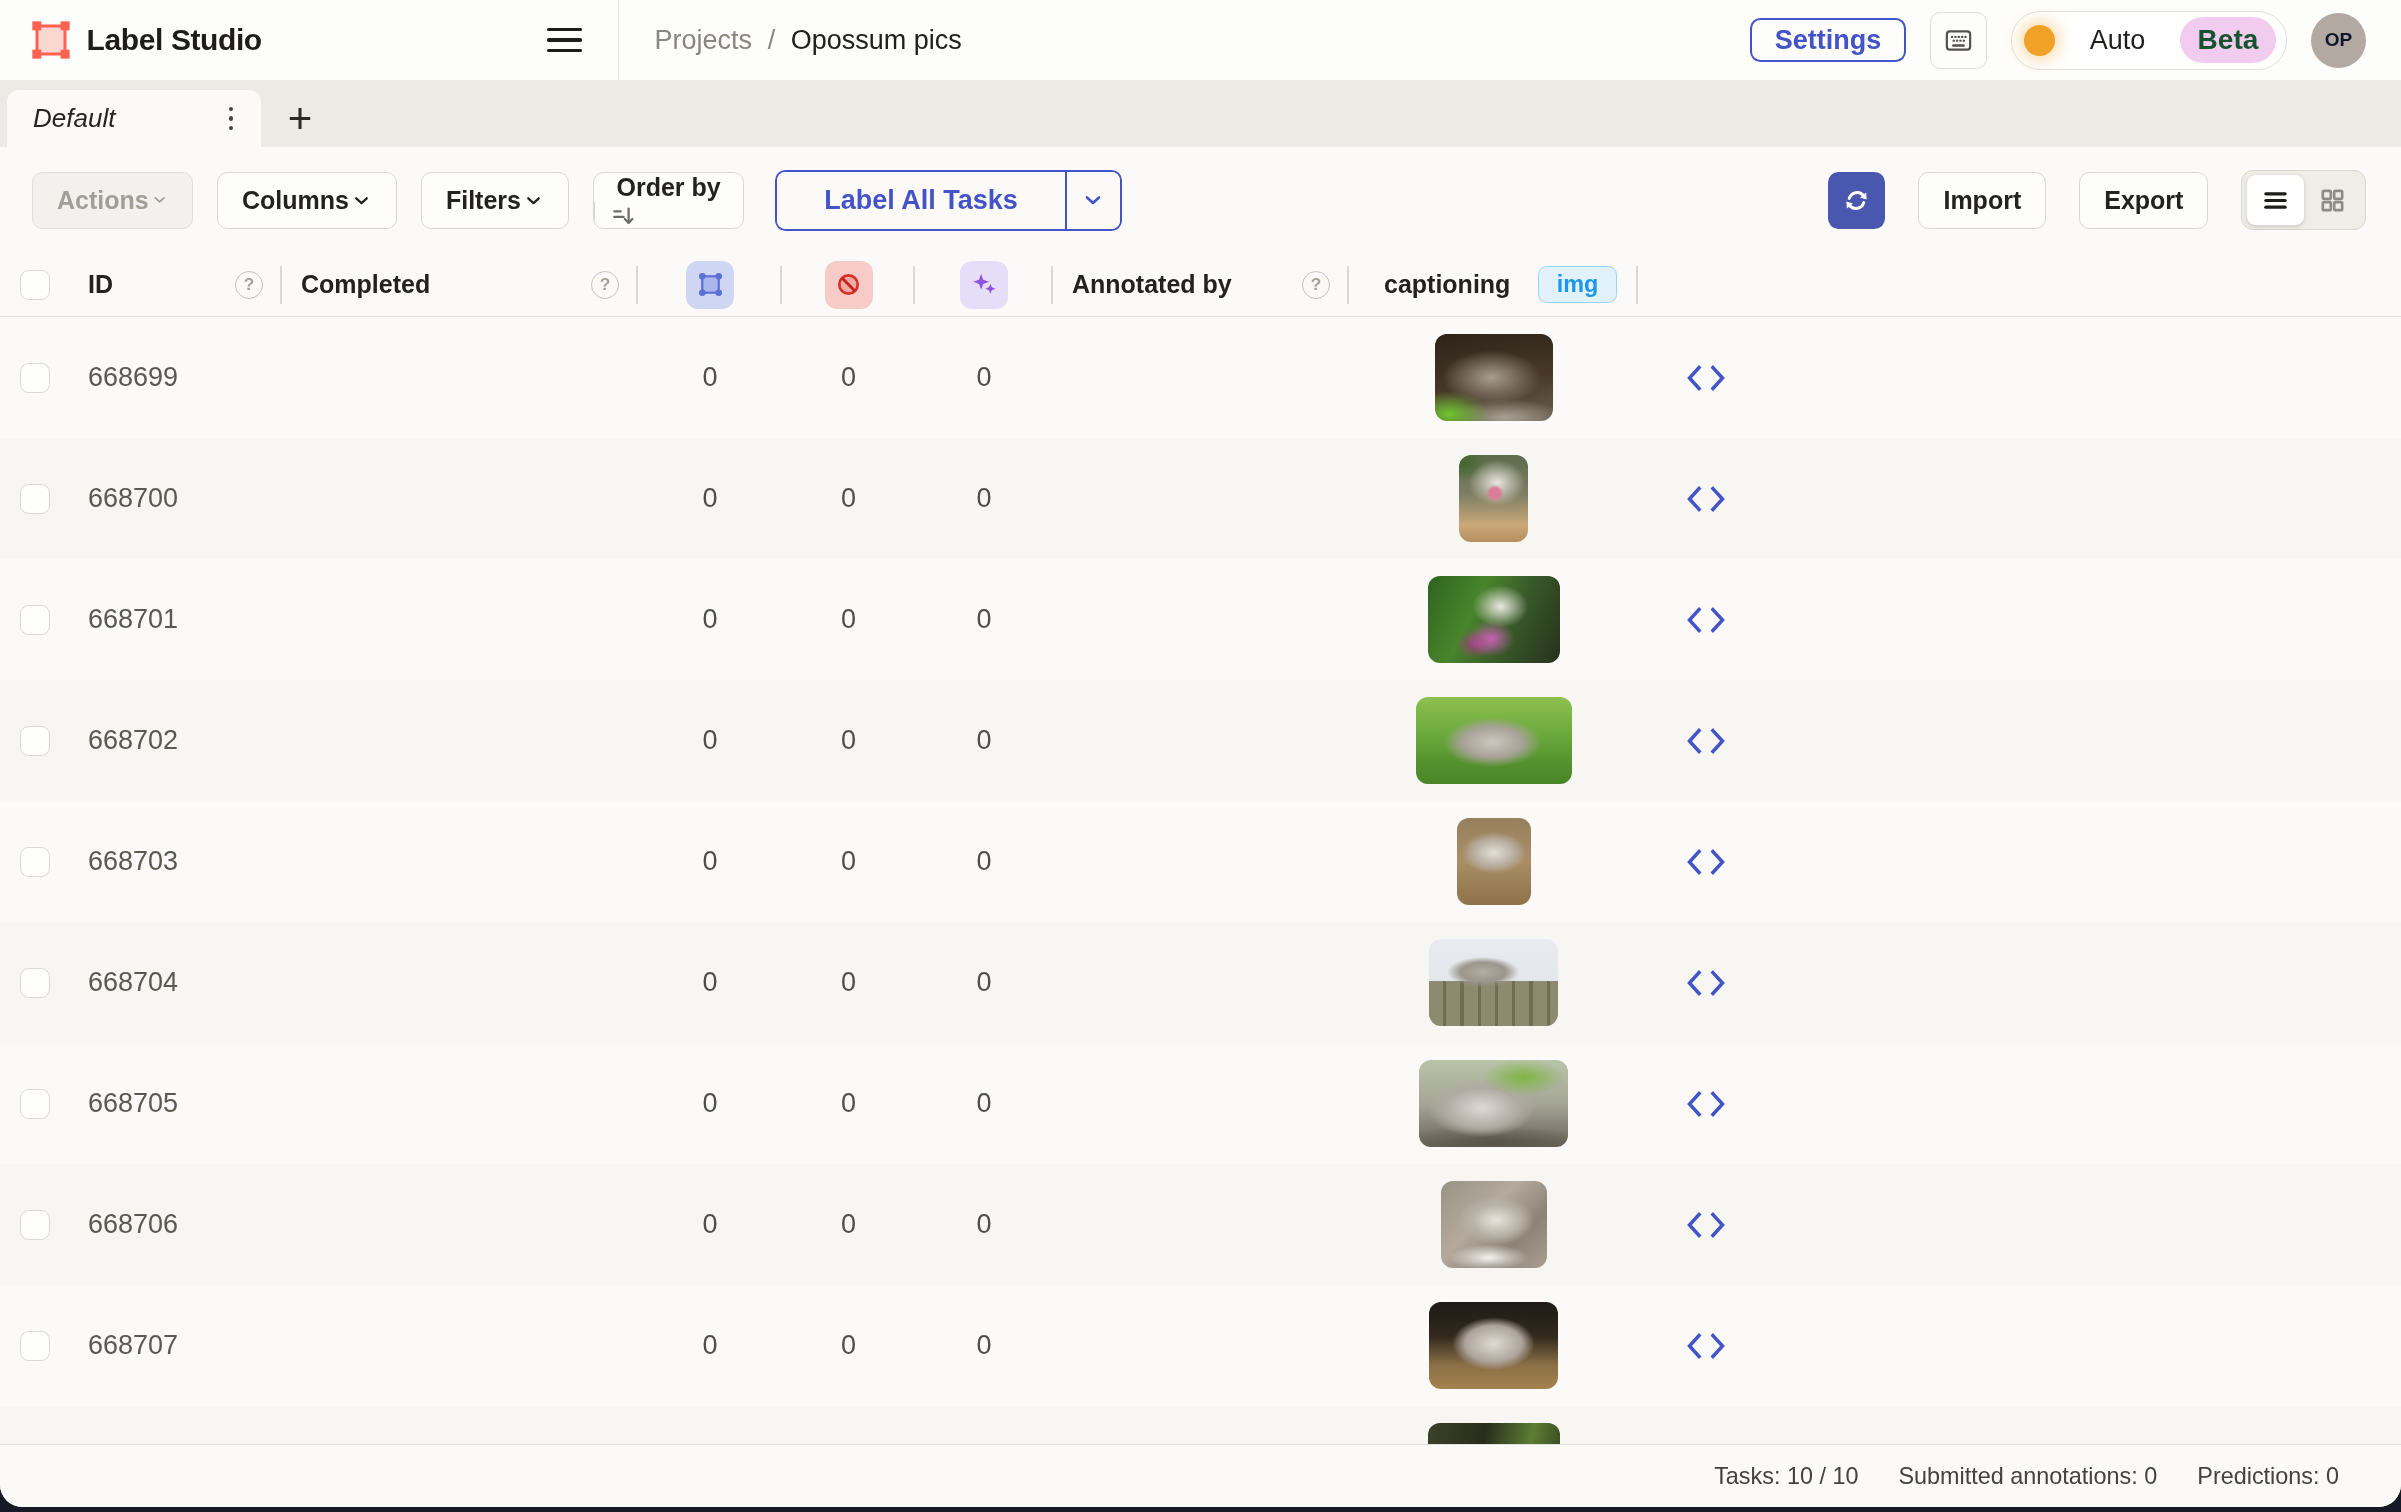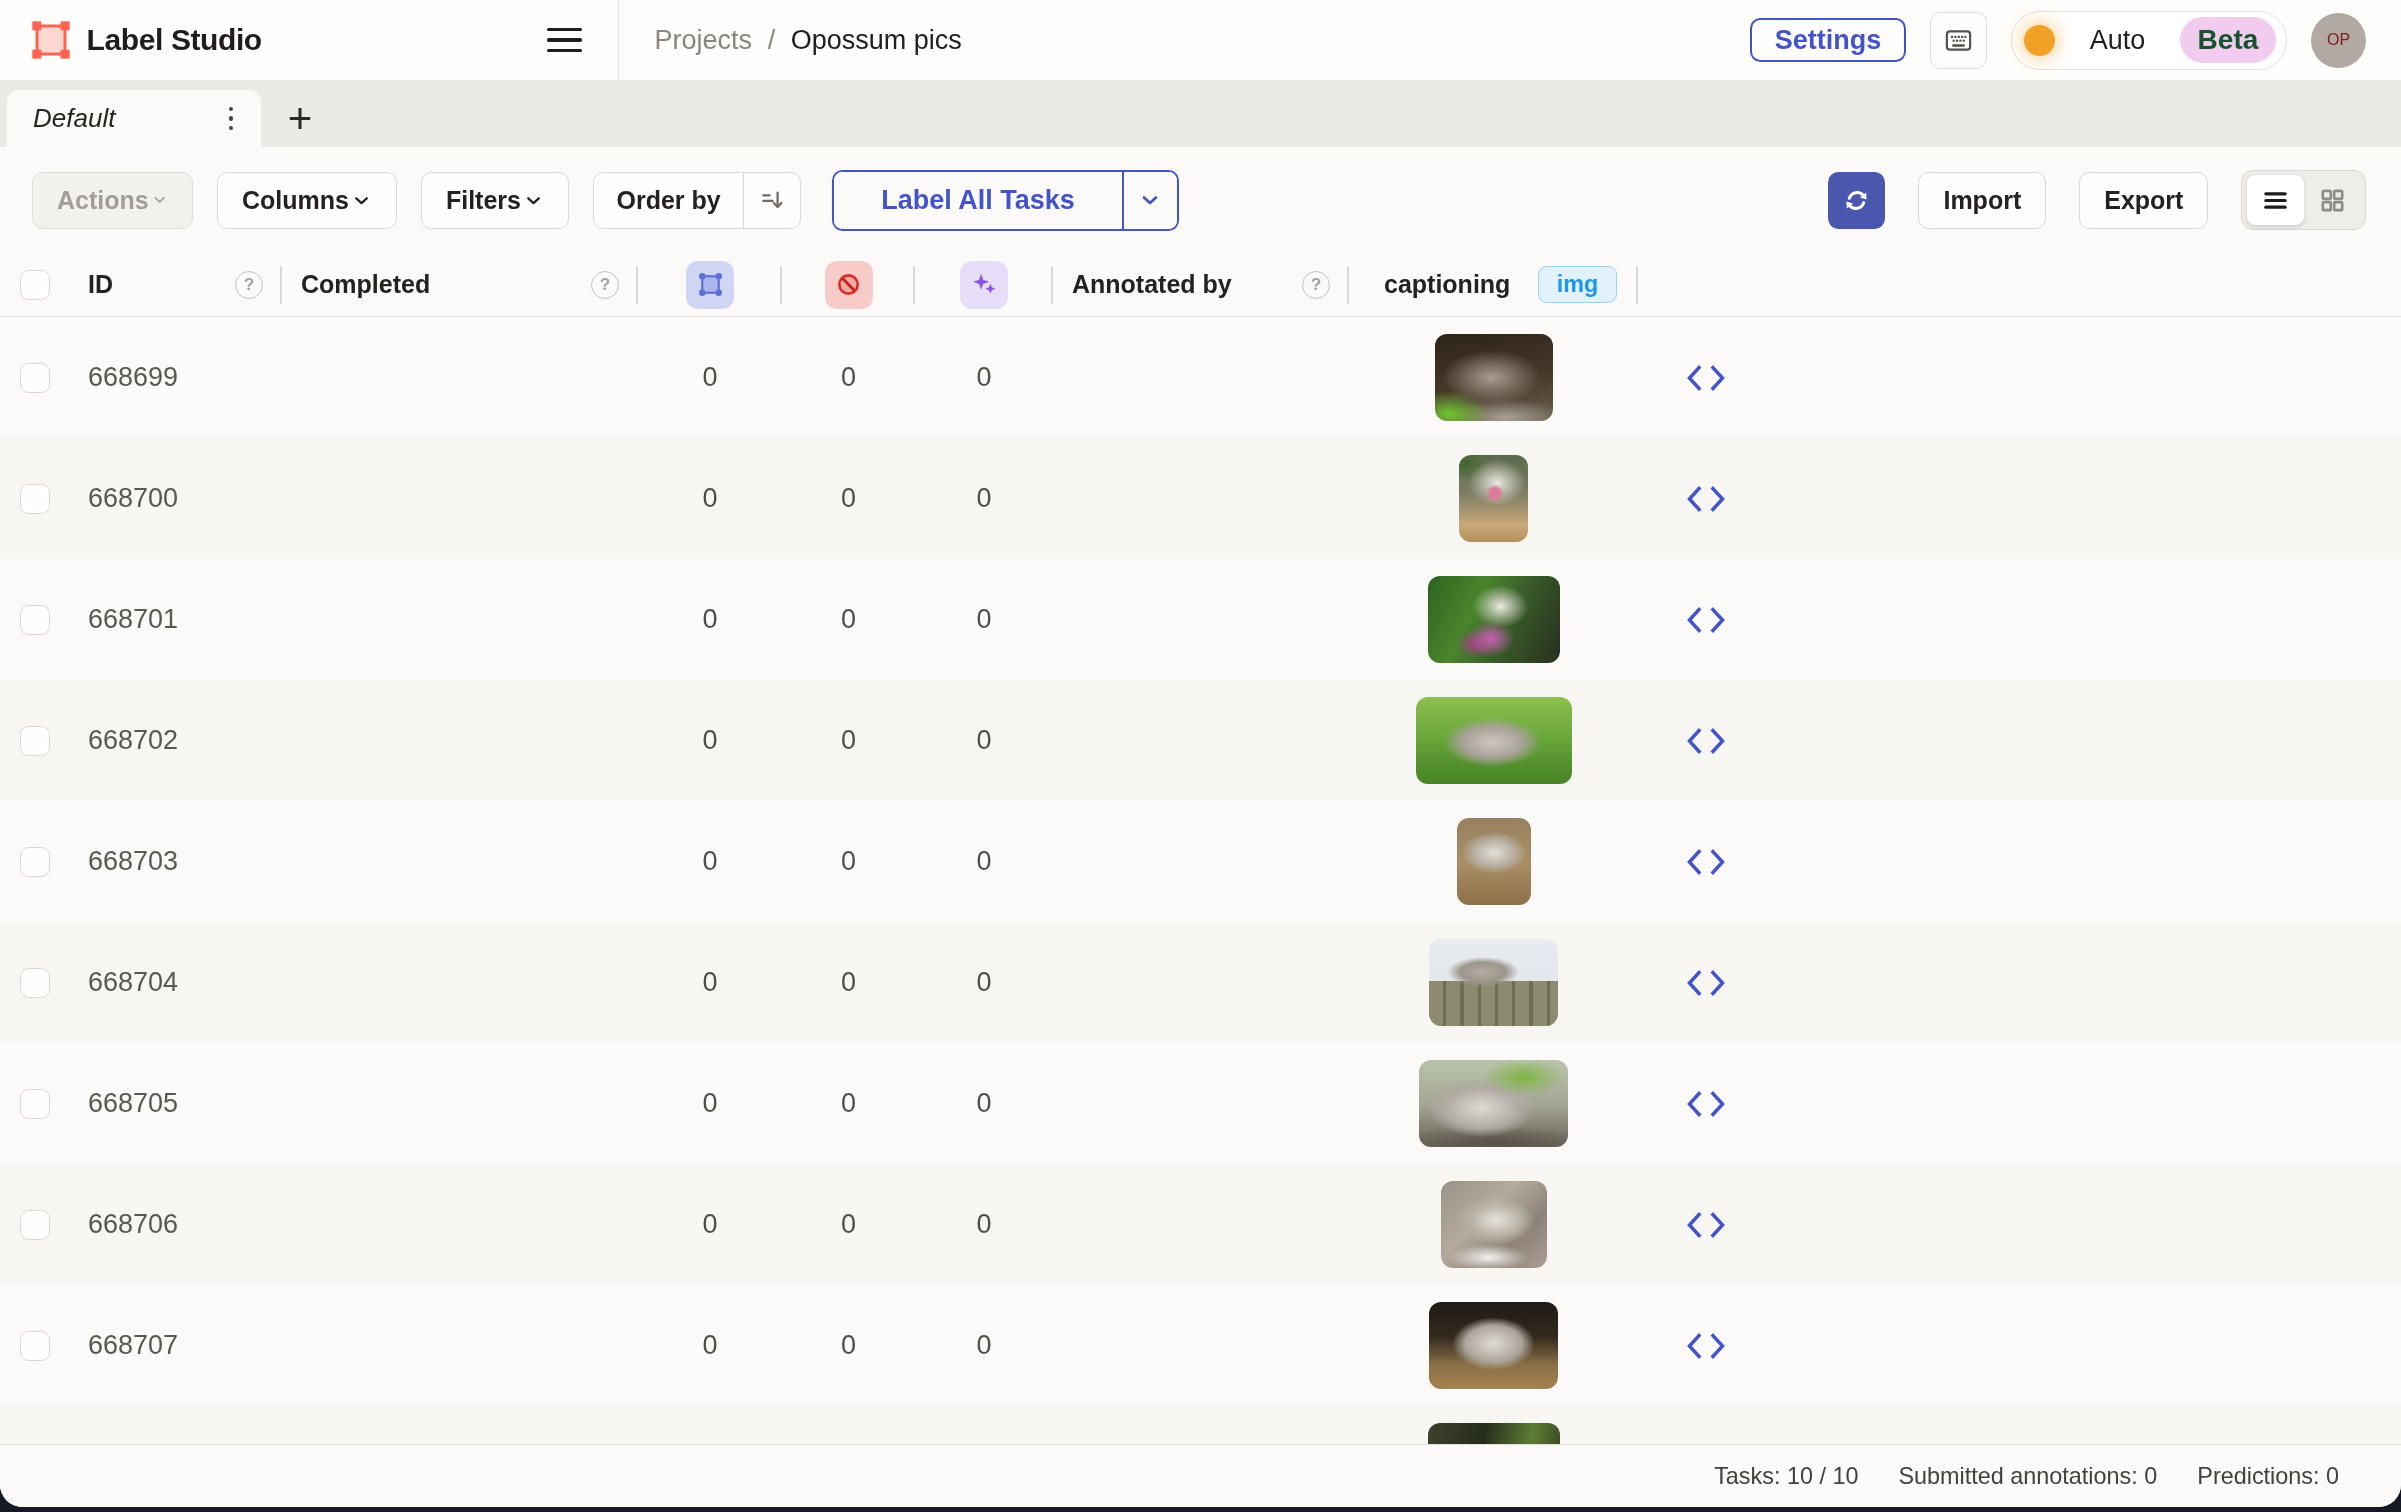--- a/index.html
+++ b/index.html
@@ -47,22 +47,22 @@
   }
   .auto-pill {
     height: 59px; border-radius: 29px; border: 1.7px solid #E3E0DA; background: #FFFFFF;
     display: inline-flex; align-items: center; gap: 35px; padding: 0 10.4px 0 12px; cursor: pointer;
   }
   .auto-dot { width: 31px; height: 31px; border-radius: 50%; background: #F1A125;
     box-shadow: 0 0 15.6px 4.3px rgba(241,161,37,.40); }
   .auto-label { font-size: 27px; color: #1F1E1C; }
   .beta-badge { background: #F2CCEE; color: #14532d; font-size: 28px; font-weight: 600;
     padding: 7px 17.3px; border-radius: 864px; }
-  .avatar { width: 55px; height: 55px; border-radius: 50%; background: #B3A9A3; color: #7f1d1d;
-    font-size: 16px; font-weight: 400; display: inline-flex; align-items: center; justify-content: center; cursor: pointer; }
+  .avatar { width: 55px; height: 55px; border-radius: 50%; background: #B3A9A3; color: #0f172a;
+    font-size: 19px; font-weight: 700; display: inline-flex; align-items: center; justify-content: center; cursor: pointer; }
 
   
   .tab-bar { height: 67px; flex: 0 0 67px; background: #ECEAE5; display: flex; align-items: flex-end; padding-left: 7px; }
   .tab {
     width: 254px; height: 57px; background: #FBFAF8; border-radius: 12px 12px 0 0;
     display: flex; align-items: center; justify-content: space-between;
     padding: 0 22.5px 0 26px; cursor: pointer;
   }
   .tab-label { font-size: 26px; color: #26251F; font-style: italic; }
   .kebab { display: flex; flex-direction: column; gap: 5.2px; padding: 5.2px; cursor: pointer; }
@@ -72,21 +72,21 @@
 
   
   .toolbar { height: 106px; flex: 0 0 106px; background: #FBFAF8; display: flex; align-items: center; padding: 0 35px 0 32px; gap: 24px; }
   .btn {
     height: 57px; padding: 0 24px; border-radius: 10.4px;
     border: 1.7px solid #DBD7CF; background: #FDFDFB;
     font-size: 25px; font-weight: 600; color: #23221F; font-family: inherit;
     display: inline-flex; align-items: center; gap: 2px; cursor: pointer;
   }
   .btn-disabled { background: #F2F1ED; color: #A29E96; border-color: #E0DDD6; cursor: default; }
-  .btn-group { display: inline-flex; align-items: stretch; height: 57px; border: 1.7px solid #DBD7CF; border-radius: 10.4px; background: #FDFDFB; overflow: hidden; }
+  .btn-group { display: inline-flex; align-items: stretch; height: 57px; border: 1.7px solid #DBD7CF; border-radius: 10.4px; background: #FDFDFB; overflow: hidden; flex-direction: column; }
   .btn-group .seg { display: inline-flex; align-items: center; padding: 0 22.5px; background: none; border: none; cursor: pointer;
     font-size: 25px; font-weight: 600; color: #23221F; font-family: inherit; }
   .btn-group .seg + .seg { border-left: 1.7px solid #DBD7CF; padding: 0 14px; }
   .split-primary { display: inline-flex; align-items: stretch; height: 61px; border: 2.6px solid #4353C8; border-radius: 10.4px; overflow: hidden; margin-left: 7px; }
   .split-primary .main { padding: 0 47px; display: inline-flex; align-items: center; background: #FBFAF8;
     color: #4353C8; font-size: 27px; font-weight: 600; border: none; cursor: pointer; font-family: inherit; text-align: center; }
   .split-primary .chev { width: 55px; display: inline-flex; align-items: center; justify-content: center;
     border: none; border-left: 2.6px solid #4353C8; background: #FBFAF8; cursor: pointer; }
   .toolbar-right { margin-left: auto; display: flex; align-items: center; gap: 33px; }
   .refresh-btn { width: 57px; height: 57px; border-radius: 10.4px; background: #4A57AF; border: none;

